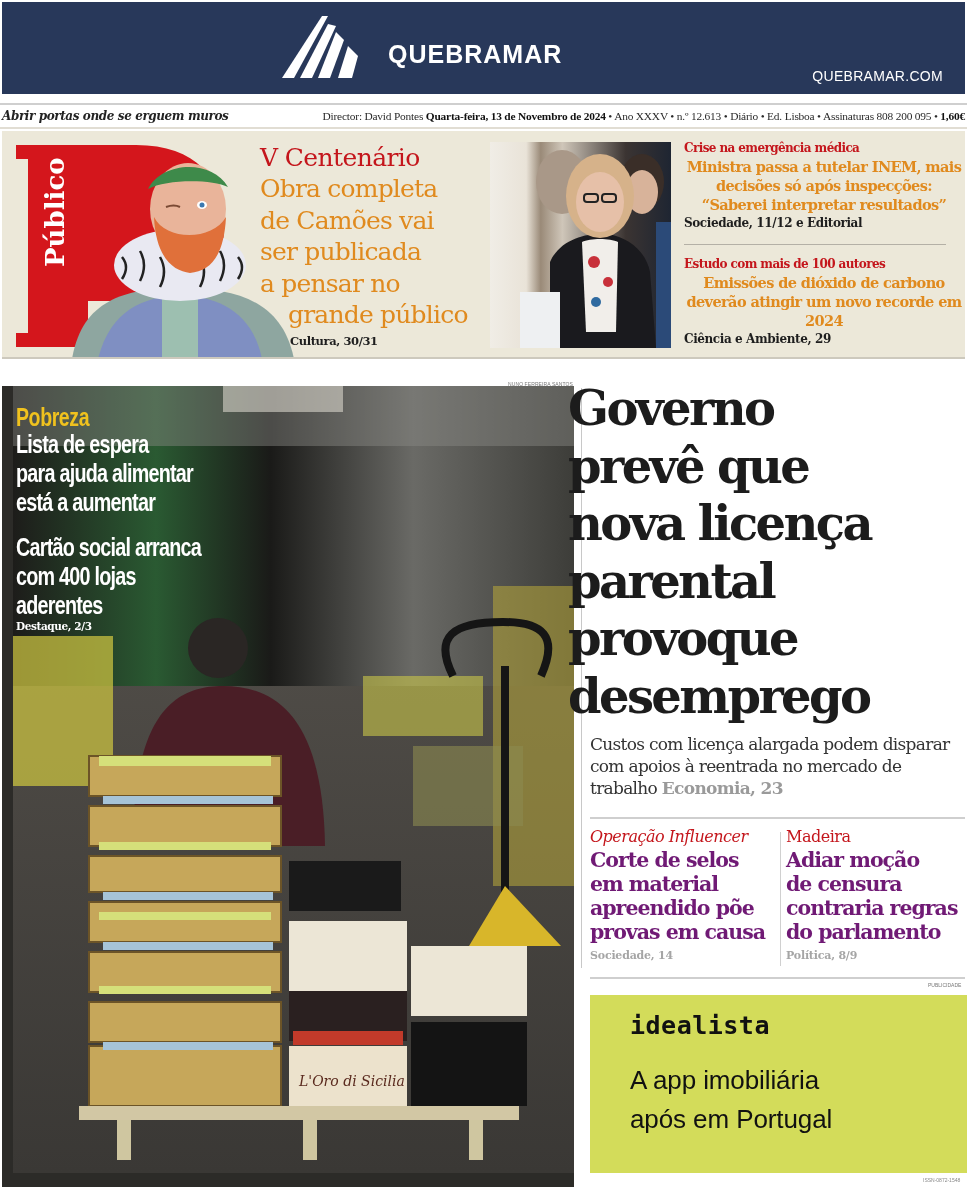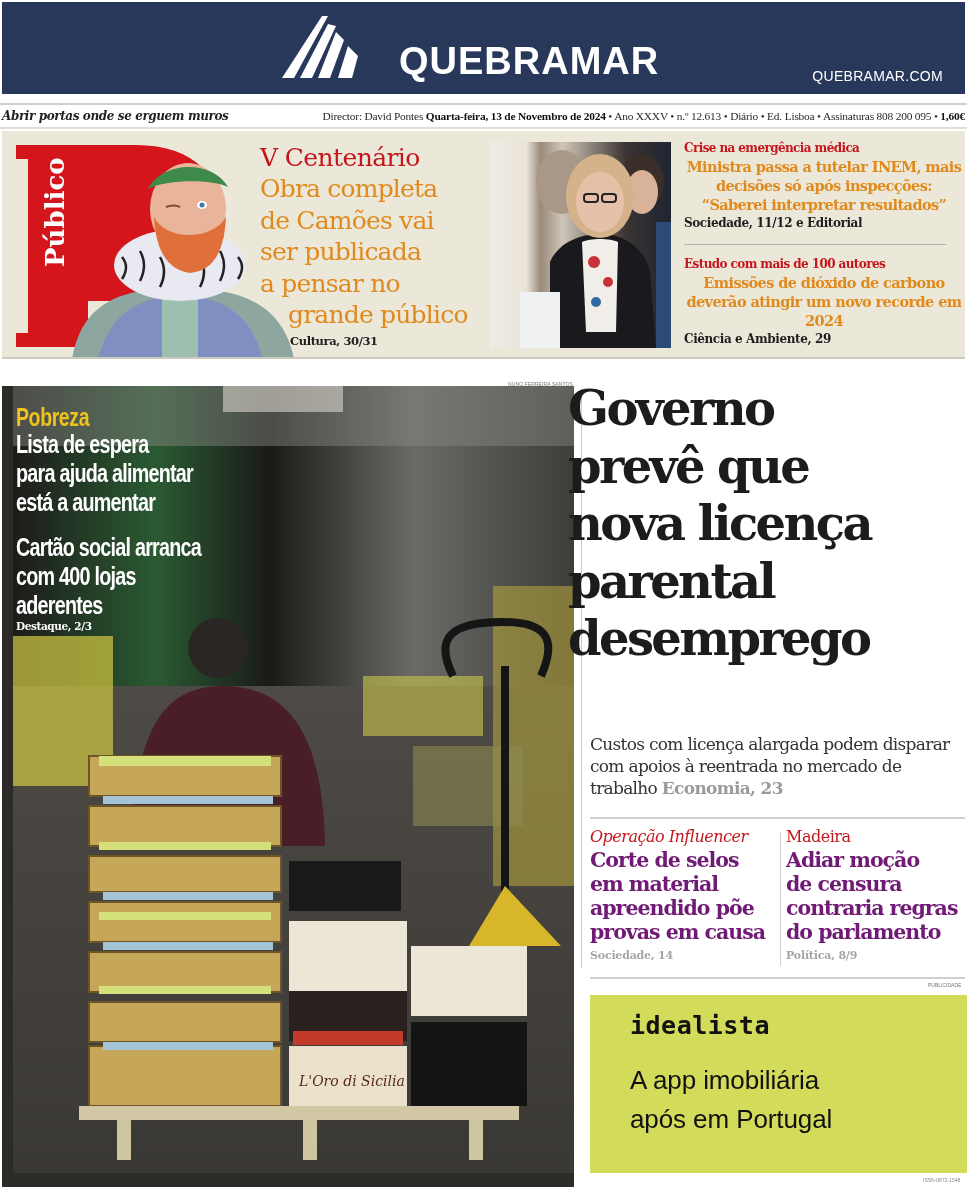--- a/index.html
+++ b/index.html
@@ -10,21 +10,21 @@
   .brand-band {
     position: absolute; left: 2px; top: 2px; width: 963px; height: 92px;
     background: #28385a;
   }
   .brand-logo {
     position: absolute; left: 280px; top: 14px; width: 86px; height: 66px;
   }
   .brand-name {
     position: absolute; left: 386px; top: 40px;
     font-family: "Liberation Sans", sans-serif; font-weight: 700;
-    font-size: 38px; letter-spacing: 1px; color: #ffffff; line-height: 1; margin-left: 11px;
+    font-size: 25px; letter-spacing: 1px; color: #ffffff; line-height: 1;
   }
   .brand-url {
     position: absolute; right: 22px; top: 66px;
     font-family: "Liberation Sans", sans-serif; font-weight: 400;
     font-size: 14px; color: #ffffff; letter-spacing: 0.3px;
   }
 
   
   .info-strip {
     position: absolute; left: 0; top: 103px; width: 967px; height: 26px;
@@ -326,20 +326,21 @@
 </div>
 <div class="poverty-ref">Destaque, 2/3</div>
 
 <div class="col-rule"></div>
 
 <h1 class="lead-head">
   <span style="display:block">Governo</span>
   <span style="display:block">prevê que</span>
   <span style="display:block">nova licença</span>
   <span style="display:block">parental</span>
+  <span style="display:block">provoque</span>
   <span style="display:block">desemprego</span>
 </h1>
 <p class="lead-standfirst">
   <span>Custos com licença alargada podem disparar com apoios à reentrada no mercado de trabalho</span>
   <span class="ref">Economia, 23</span>
 </p>
 
 <div class="hr-1"></div>
 
 <div class="sub-story sub-left">

